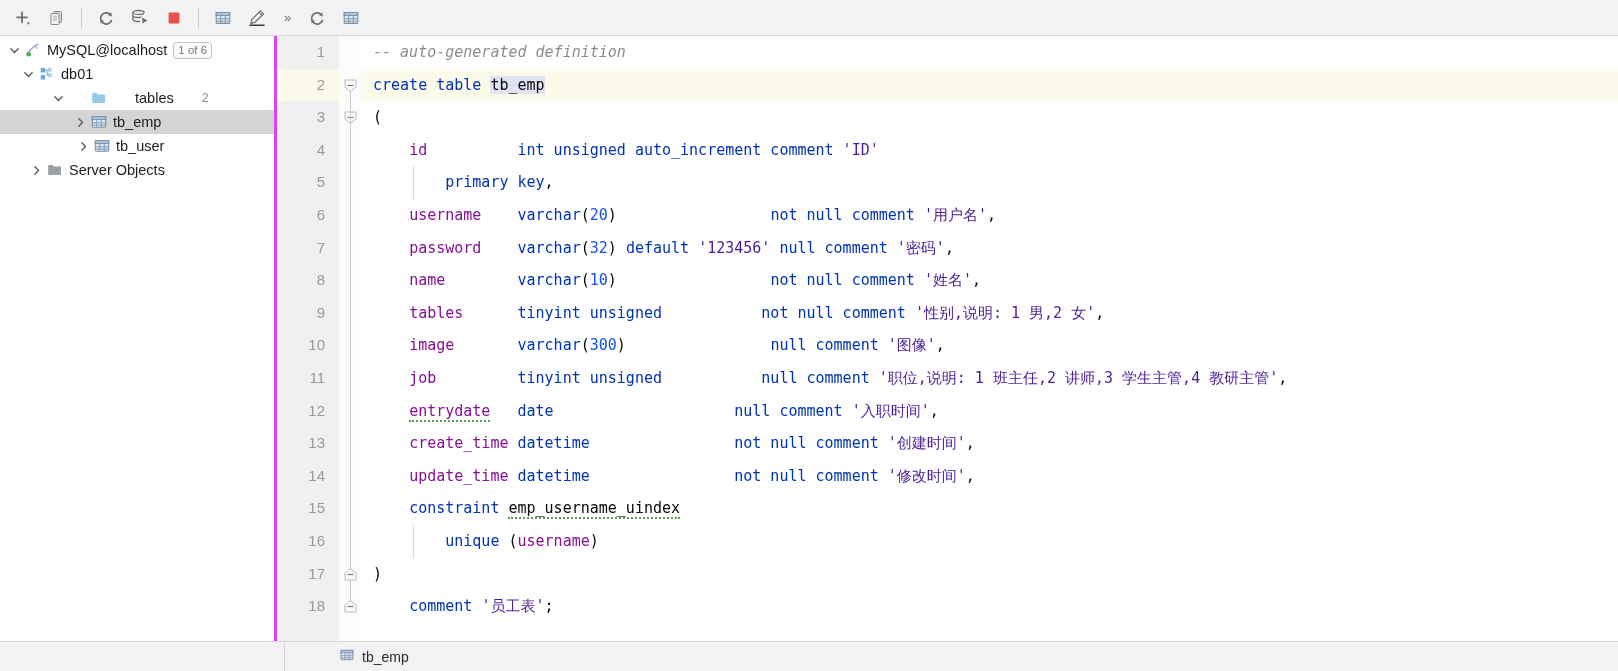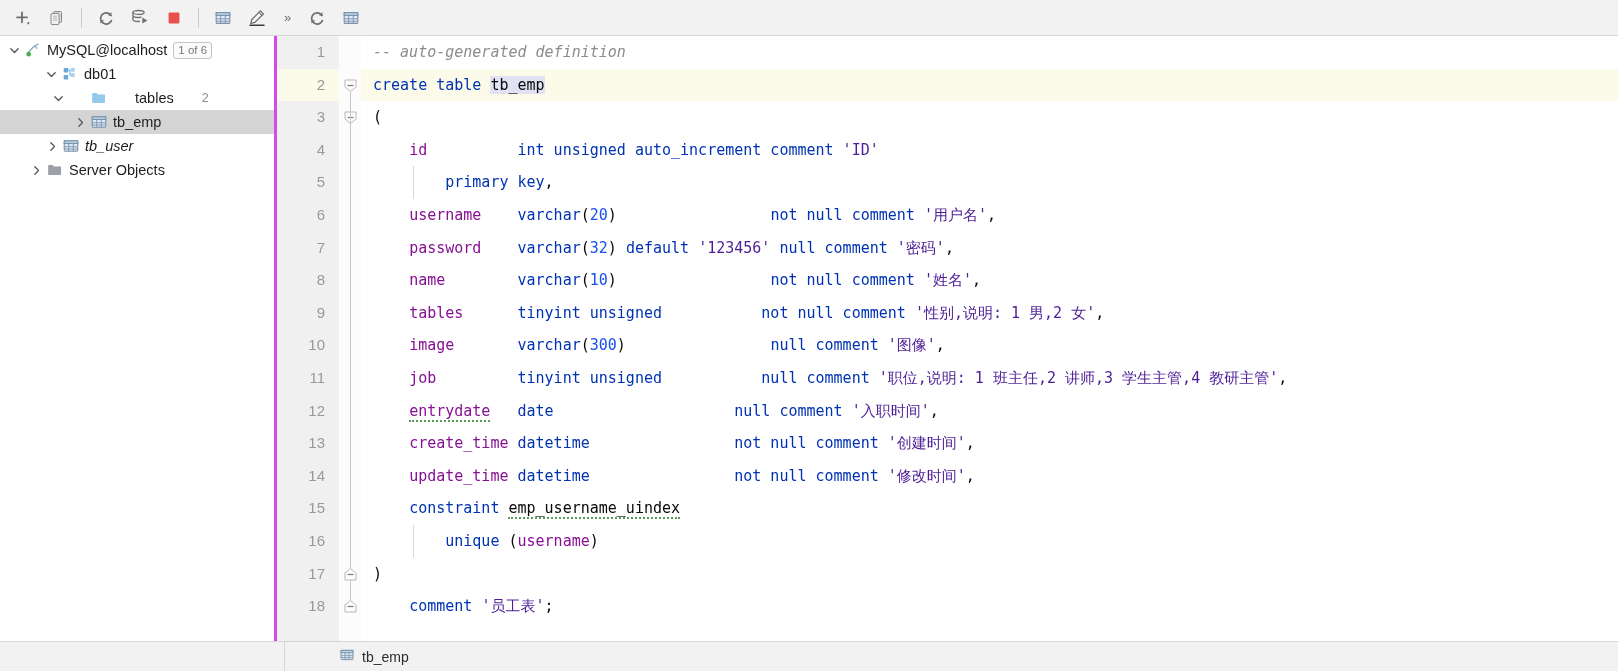--- a/index.html
+++ b/index.html
@@ -292,21 +292,21 @@
           <span class="node-icon">
             <svg width="18" height="18" viewBox="0 0 20 20">
               <path d="M4.5 13.5 C7 10 11 5.5 15.5 3.5" stroke="#8fa8c0" stroke-width="1.6" fill="none" stroke-linecap="round"></path>
               <path d="M11.5 5.2 C13 6.2 14 7.4 14.6 8.6" stroke="#8fa8c0" stroke-width="1.3" fill="none"></path>
               <circle cx="5.2" cy="14.6" r="2.6" fill="#4caf50"></circle>
             </svg>
           </span>
           <span class="node-label">MySQL@localhost</span>
           <span class="badge-box">1 of 6</span>
         </div>
-        <div class="tree-row" style="padding-left: 43px;">
+        <div class="tree-row" style="padding-left: 20px;">
           <span class="twisty">
             <svg width="11" height="11" viewBox="0 0 12 12">
               <path d="M2 4.2 L6 8.2 L10 4.2" stroke="#5a5a5a" stroke-width="1.5" fill="none" stroke-linecap="round" stroke-linejoin="round"></path>
             </svg>
           </span>
           <span class="node-icon">
             <svg width="18" height="18" viewBox="0 0 20 20">
               <rect x="3" y="3.2" width="5" height="5" rx="0.7" fill="#6aa8dc"></rect>
               <rect x="11" y="3.2" width="4.2" height="4.2" rx="0.7" fill="#a8d0ee"></rect>
               <rect x="11" y="9.2" width="4.2" height="4.2" rx="0.7" fill="#a8d0ee"></rect>
@@ -338,21 +338,21 @@
           </span>
           <span class="node-icon">
             <svg width="18" height="18" viewBox="0 0 20 20">
               <rect x="2.5" y="4.2" width="15" height="11.6" rx="1" fill="#dfeaf5" stroke="#7a93ad" stroke-width="1.2"></rect>
               <rect x="2.5" y="4.2" width="15" height="3.0" fill="#b9cfe2" stroke="#7a93ad" stroke-width="1.2"></rect>
               <path d="M7.5 7.2 v8.6 M12.5 7.2 v8.6 M2.5 10.8 h15 M2.5 13.4 h15" stroke="#7a93ad" stroke-width="1"></path>
             </svg>
           </span>
           <span class="node-label">tb_emp</span>
         </div>
-        <div class="tree-row" style="padding-left: 44px; font-style: italic;">
+        <div class="tree-row" style="padding-left: 75px;">
           <span class="twisty">
             <svg width="11" height="11" viewBox="0 0 12 12">
               <path d="M4.2 2 L8.2 6 L4.2 10" stroke="#5a5a5a" stroke-width="1.5" fill="none" stroke-linecap="round" stroke-linejoin="round"></path>
             </svg>
           </span>
           <span class="node-icon">
             <svg width="18" height="18" viewBox="0 0 20 20">
               <rect x="2.5" y="4.2" width="15" height="11.6" rx="1" fill="#dfeaf5" stroke="#7a93ad" stroke-width="1.2"></rect>
               <rect x="2.5" y="4.2" width="15" height="3.0" fill="#b9cfe2" stroke="#7a93ad" stroke-width="1.2"></rect>
               <path d="M7.5 7.2 v8.6 M12.5 7.2 v8.6 M2.5 10.8 h15 M2.5 13.4 h15" stroke="#7a93ad" stroke-width="1"></path>

